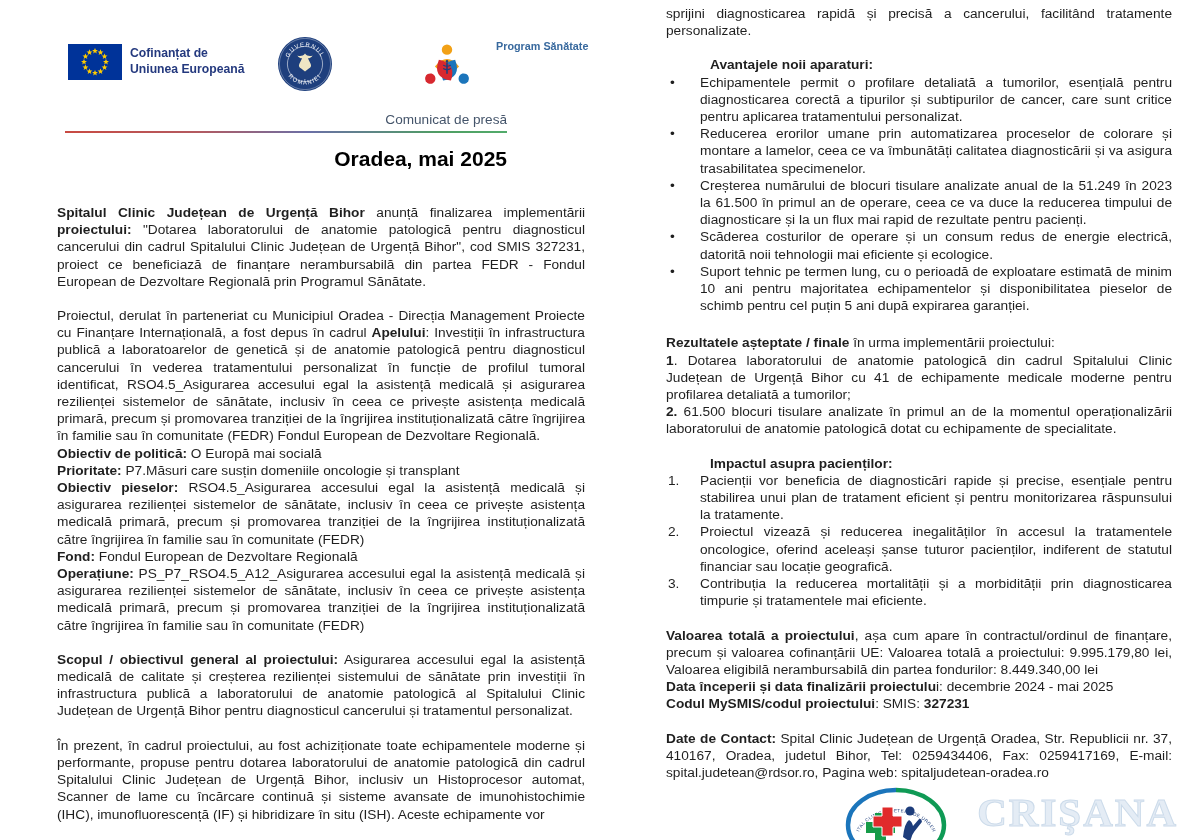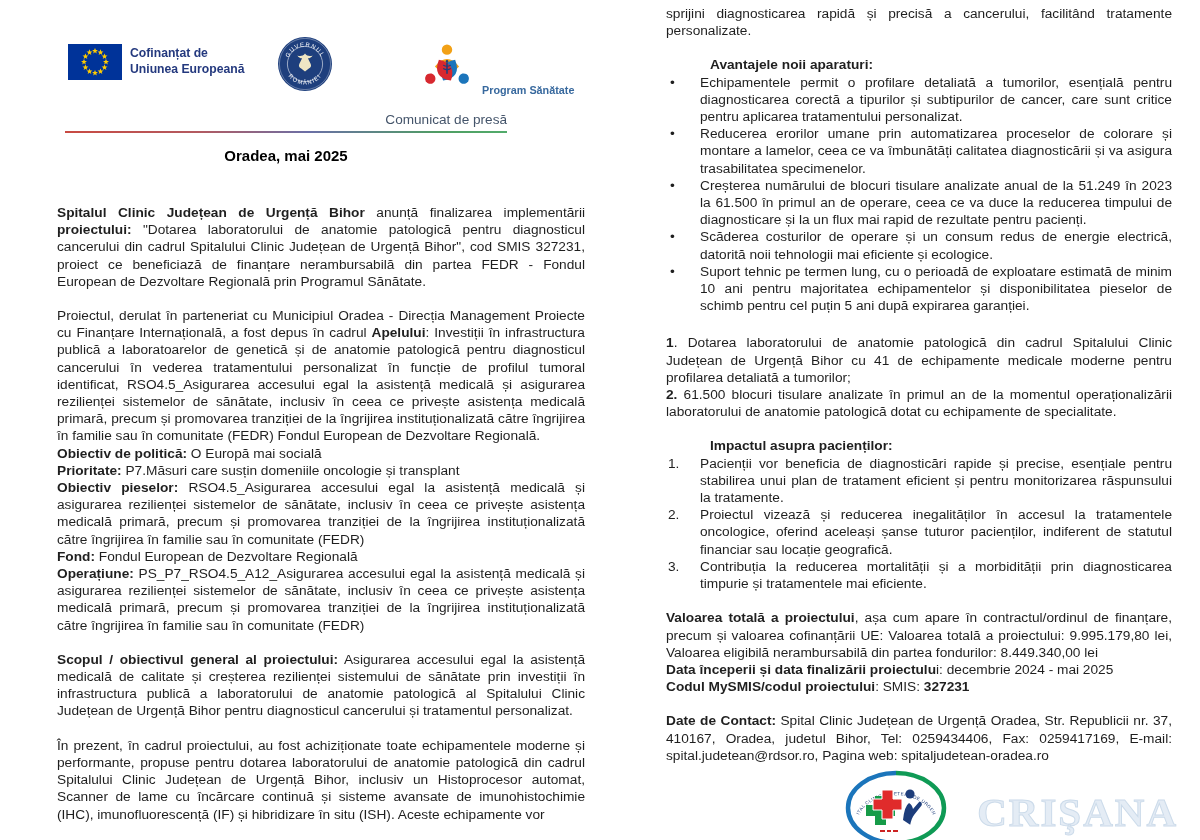--- a/index.html
+++ b/index.html
@@ -7,28 +7,28 @@
     width:1200px;height:840px;overflow:hidden;position:relative;
     background:#ffffff;color:#1f1f1f;
     font-family:"Liberation Sans","DejaVu Sans",sans-serif;
   }
   .page{position:absolute;inset:0;background:#ffffff;}
   b{font-weight:bold;}
   
   .eu-logo{position:absolute;left:68px;top:44px;display:flex;align-items:center;gap:8px;}
   .eu-text{font-size:12.2px;font-weight:bold;color:#24397e;line-height:1.3;}
   .gov-logo{position:absolute;left:277px;top:36px;}
-  .prog-logo{position:absolute;left:419px;top:40px;display:flex;align-items:flex-end;gap:7px;}
+  .prog-logo{position:absolute;left:419px;top:40px;display:flex;align-items:flex-start;gap:21px;}
   .prog-label{font-size:10.8px;font-weight:bold;color:#38699e;}
   .press-label{position:absolute;left:65px;top:112px;width:442px;text-align:right;
     font-size:13.6px;color:#44546a;}
   .divider{position:absolute;left:65px;top:131px;width:442px;height:2px;
     background:linear-gradient(90deg,#c94a42 0%,#b35a60 30%,#6b6fa6 55%,#4f9e63 85%,#52ab6b 100%);}
-  .dateline{position:absolute;left:65px;top:147px;width:442px;text-align:center;
-    font-size:15px;font-weight:bold;color:#000;}
+  .dateline{position:absolute;left:65px;top:147px;width:442px;text-align:right;
+    font-size:21px;font-weight:bold;color:#000;}
   
   .col-left{position:absolute;left:57px;top:204px;width:528px;}
   .col-right{position:absolute;left:666px;top:5px;width:506px;}
   .para{font-size:13.7px;line-height:17.2px;text-align:justify;margin:0 0 17px 0;}
   .tight{margin:0;}
   .mb{margin-bottom:17px;}
   .mb-lg{margin-bottom:20px;}
   .btitle{font-weight:bold;margin-left:44px;}
   
   .li-row{display:flex;font-size:13.7px;line-height:17.2px;}
@@ -149,20 +149,21 @@
         <div class="li-row">
           <span class="li-marker">•</span>
           <div class="li-text">Scăderea costurilor de operare și un consum redus de energie electrică, datorită noii tehnologii mai eficiente și ecologice.</div>
         </div>
         <div class="li-row">
           <span class="li-marker">•</span>
           <div class="li-text">Suport tehnic pe termen lung, cu o perioadă de exploatare estimată de minim 10 ani pentru majoritatea echipamentelor și disponibilitatea pieselor de schimb pentru cel puțin 5 ani după expirarea garanției.</div>
         </div>
       </div>
     <div class="mb">
+      <div class="para tight"><b>Rezultatele așteptate / finale</b><span> în urma implementării proiectului:</span></div>
       <div class="para tight"><b>1</b><span>. Dotarea laboratorului de anatomie patologică din cadrul Spitalului Clinic Județean de Urgență Bihor cu 41 de echipamente medicale moderne pentru profilarea detaliată a tumorilor;</span></div>
       <div class="para tight"><b>2.</b><span> 61.500 blocuri tisulare analizate în primul an de la momentul operaționalizării laboratorului de anatomie patologică dotat cu echipamente de specialitate.</span></div>
     </div>
     <div class="mb">
       <div class="para tight btitle">Impactul asupra pacienților:</div>
       <div class="num">
           <div class="li-row">
             <span class="li-marker">1.</span>
             <div class="li-text">Pacienții vor beneficia de diagnosticări rapide și precise, esențiale pentru stabilirea unui plan de tratament eficient și pentru monitorizarea răspunsului la tratamente.</div>
           </div>

